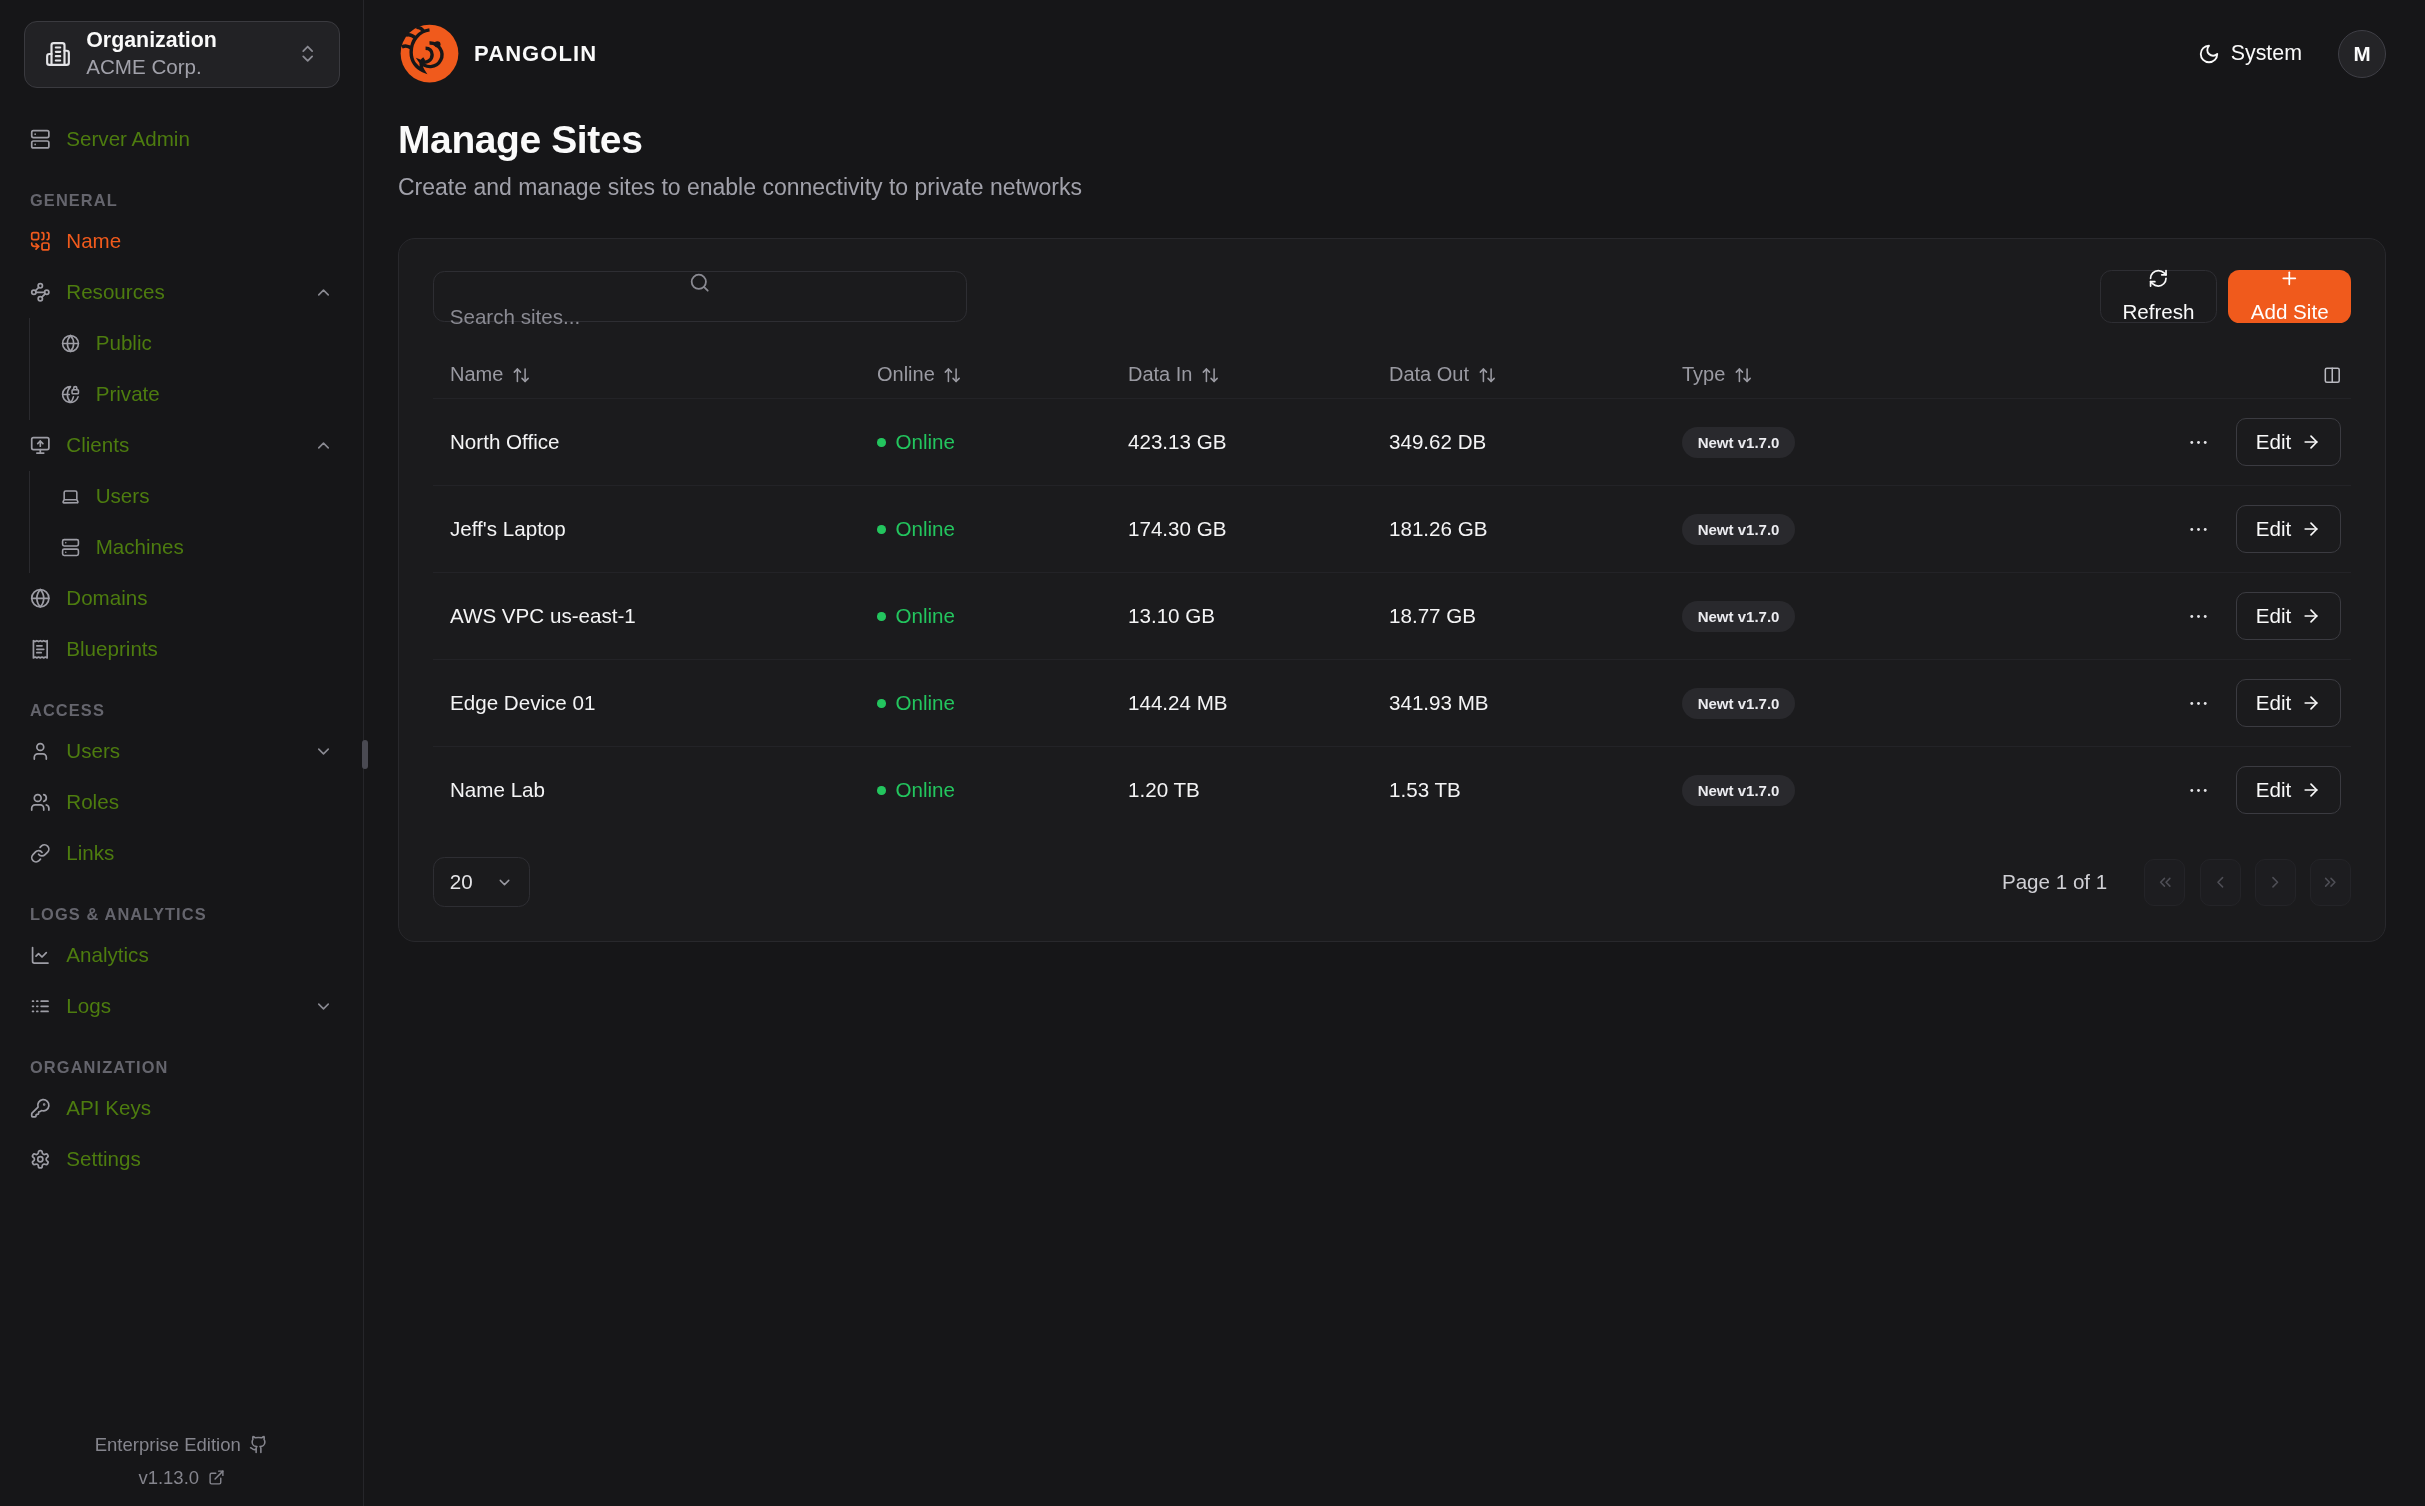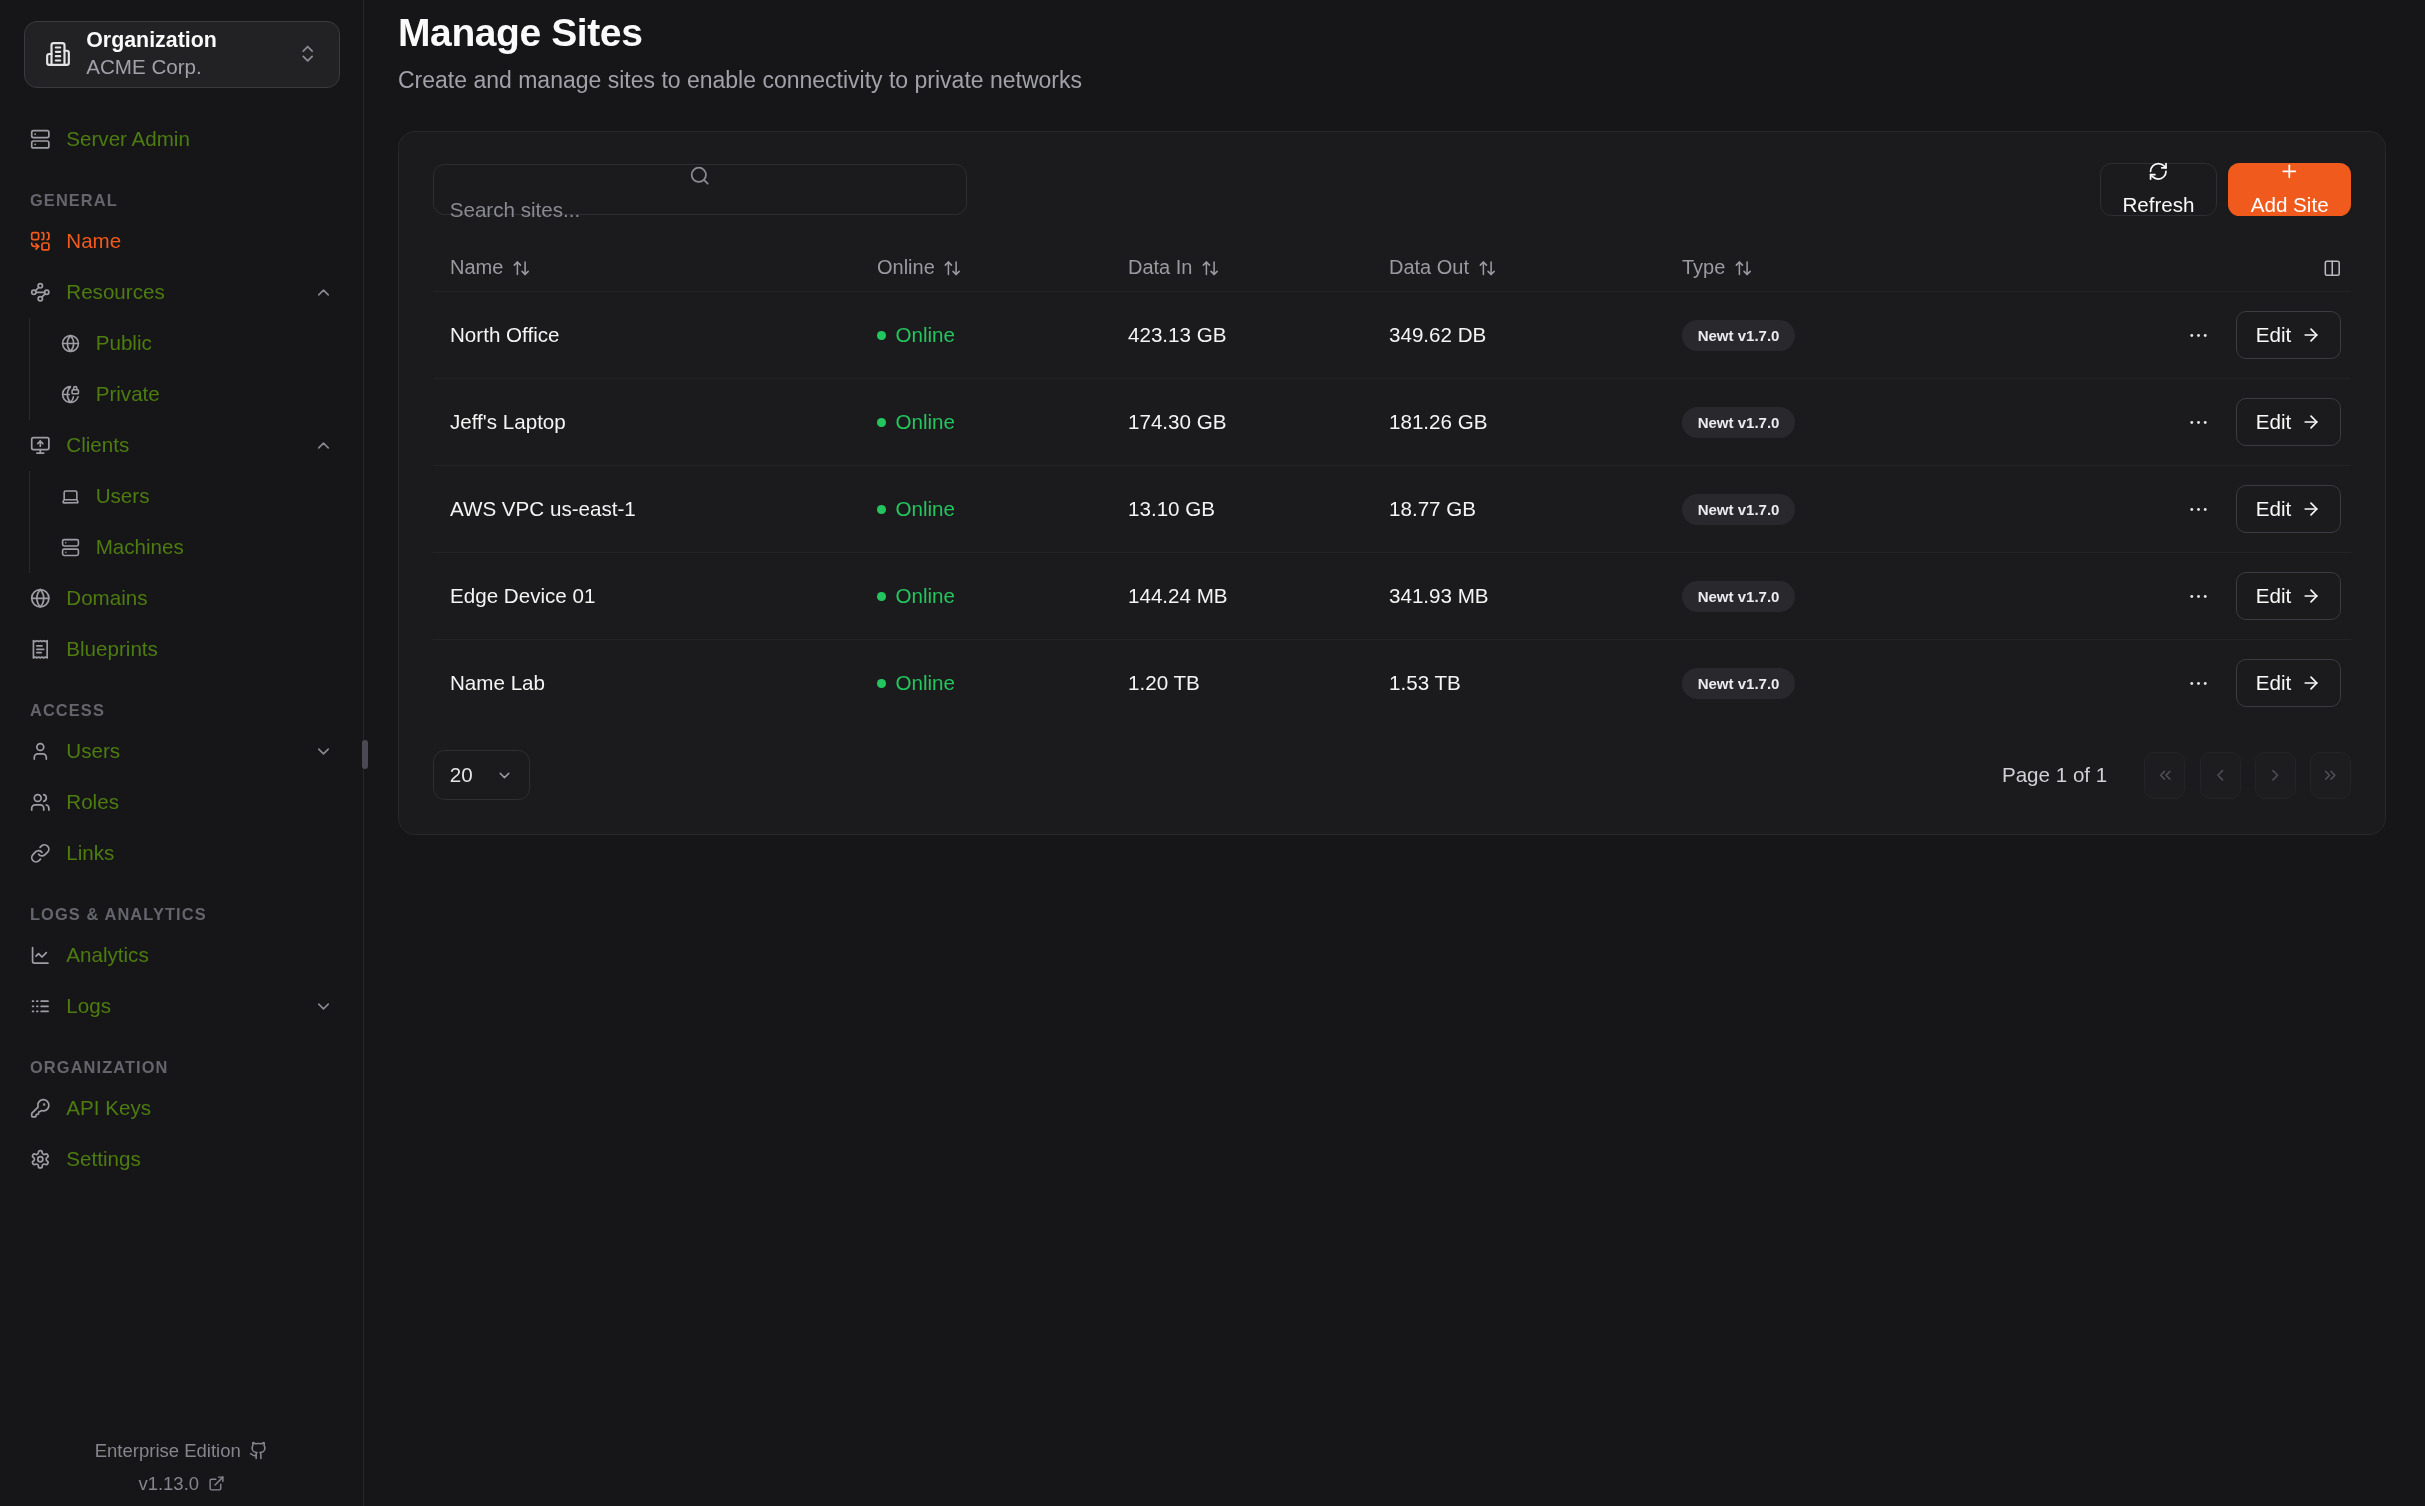--- a/index.html
+++ b/index.html
@@ -33,21 +33,21 @@
   .nav-item.active, .nav-item.active .ic { color:#f05a1c; }
   .first-item { margin-top:26px; }
   .section-title {
     margin:26px 0 5px 0; padding-left:30px; height:20px; display:flex; align-items:center;
     font-size:16.4px; font-weight:700; letter-spacing:1.1px; color:#65656d;
   }
   .subtree { margin-left:29px; border-left:1.4px solid #2a2a2e; }
   .subtree .nav-item { padding-left:31px; }
   .subtree .nav-item .ic { width:19px; height:19px; }
 
-  .sidebar-footer { position:absolute; bottom:6px; left:0; width:100%; text-align:center; color:#85858d; font-size:18.5px; }
+  .sidebar-footer { position:absolute; bottom:12px; left:0; width:100%; text-align:center; color:#85858d; font-size:18.5px; }
   .sf-line { display:flex; align-items:center; justify-content:center; gap:8.5px; height:33px; }
   .sf-line .ic { width:19px; height:19px; }
   .resize-thumb { position:absolute; right:-5px; top:740px; width:6.4px; height:28.5px; border-radius:3.6px; background:#4a4a52; z-index:5; }
 
   
   main { flex:1; padding:0 40px 0 34px; }
   .topbar { height:107px; display:flex; align-items:center; }
   .logo { display:flex; align-items:center; gap:13px; }
   .logo-mark { width:63px; height:63px; }
   .logo-text { font-size:22px; font-weight:700; letter-spacing:1.1px; color:#fafafa; }
@@ -437,20 +437,39 @@
       <svg class="ic" style="width:17px;height:17px" viewBox="0 0 24 24" width="17" height="17">
           <use href="#i-external"></use>
         </svg>
     </div>
   </div>
 
   <div class="resize-thumb"></div>
 </aside>
 
 <main>
+  <header class="topbar">
+    <div class="logo">
+      <svg class="logo-mark" viewBox="0 0 48 48">
+          <use href="#i-pangolin"></use>
+        </svg>
+      <span class="logo-text">PANGOLIN</span>
+    </div>
+    <div class="topbar-right">
+      <div class="theme-toggle">
+        <svg class="ic" viewBox="0 0 31 31" width="22" height="22">
+            <use href="#i-moon"></use>
+          </svg>
+        <span>System</span>
+      </div>
+      <div class="avatar">
+        <span>M</span>
+      </div>
+    </div>
+  </header>
 
   <h1 class="page-title">Manage Sites</h1>
   <p class="page-subtitle">Create and manage sites to enable connectivity to private networks</p>
 
   <section class="card">
     <div class="toolbar">
       <div class="search-wrap">
         <svg class="ic" viewBox="0 0 30 30" width="21.4" height="21.4">
             <use href="#i-search"></use>
           </svg>

